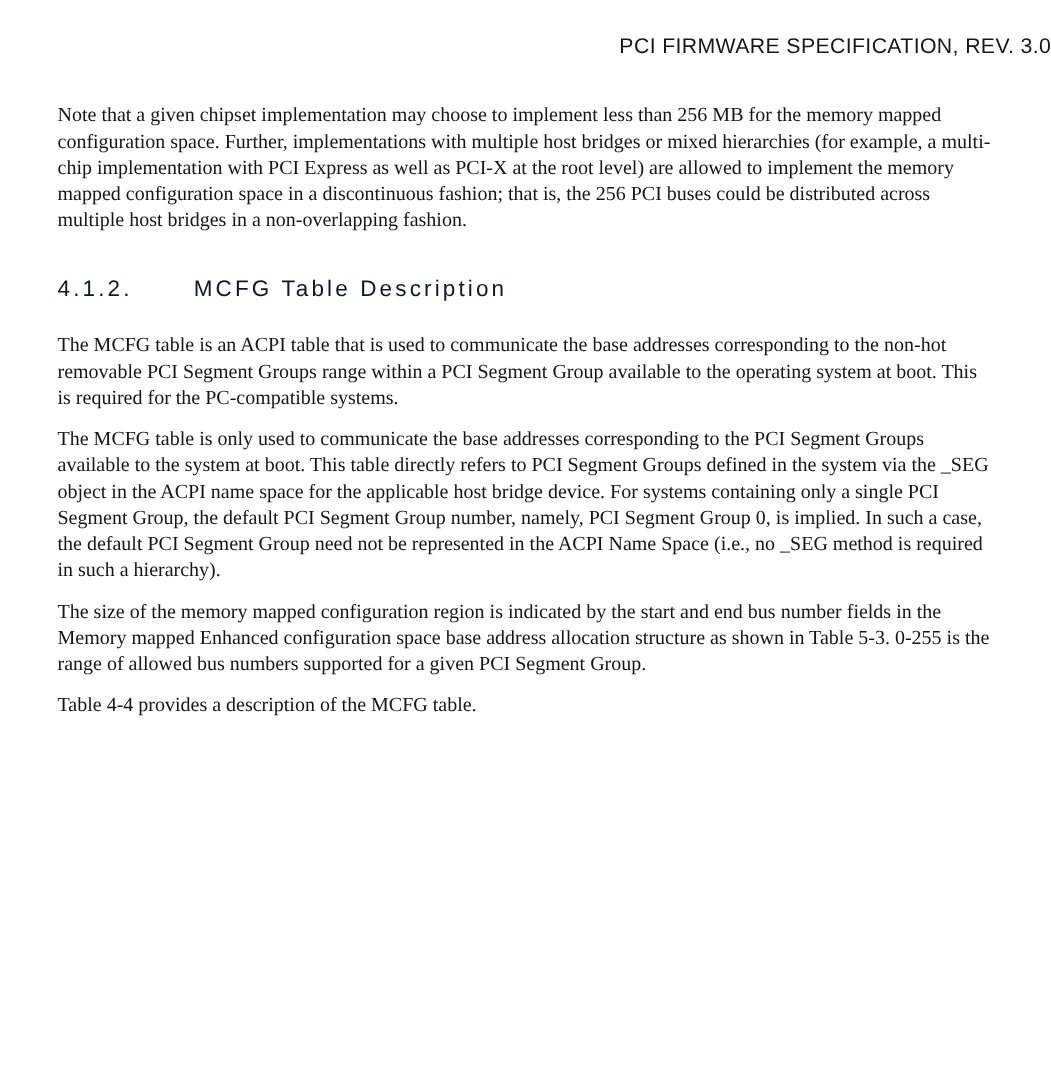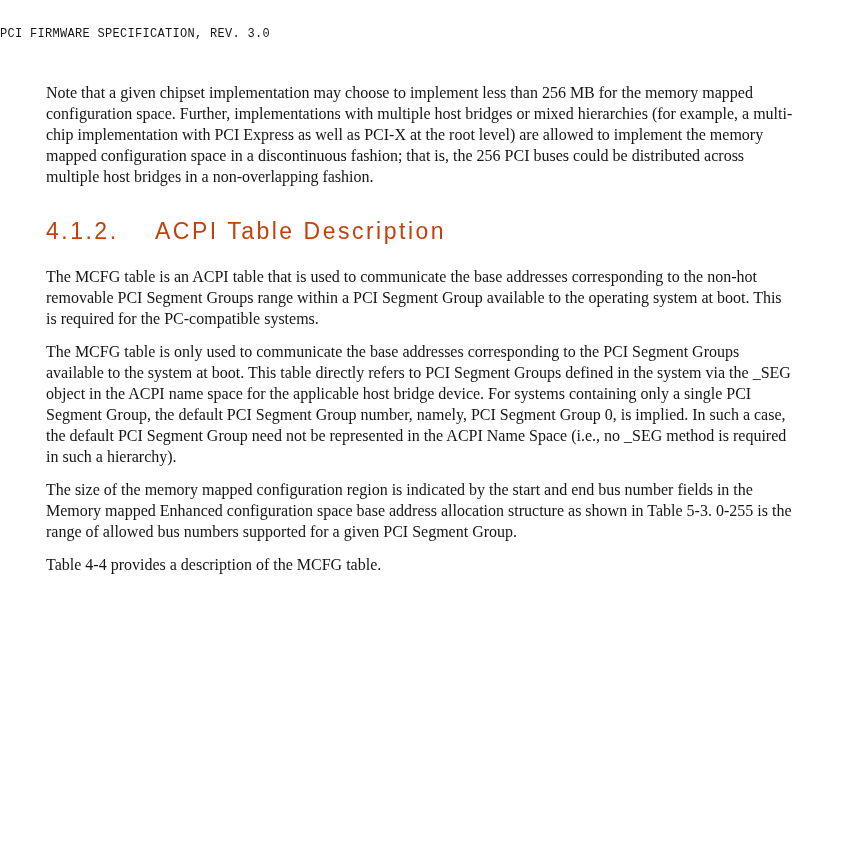--- a/index.html
+++ b/index.html
@@ -13,23 +13,23 @@
     height: 860px;
     background: #ffffff;
     overflow: hidden;
     color: #121212;
   }
   .running-header {
     position: absolute;
     top: 27px;
     left: 0;
     width: 100%;
-    text-align: left;
-    font-family: Liberation Mono, monospace;
-    font-size: 12px;
+    text-align: right;
+    font-family: Liberation Sans, sans-serif;
+    font-size: 17px;
     letter-spacing: 0.3px;
     color: #161616;
   }
   .content {
     position: absolute;
     top: 82px;
     left: 46px;
     width: 750px;
     font-family: "Liberation Serif", serif;
     font-size: 16px;
@@ -37,24 +37,24 @@
     color: #151515;
   }
   .content p {
     margin: 0 0 12px 0;
   }
   .section-heading {
     display: flex;
     align-items: baseline;
     margin: 34px 0 24px 0;
     font-family: "Liberation Sans", sans-serif;
-    font-size: 23px;
+    font-size: 18px;
     font-weight: 500;
     letter-spacing: 2.5px;
-    color: #c2410c;
+    color: #0f172a;
     justify-content: center;
   }
   .section-number {
     flex: 0 0 109px;
   }
   .section-title {
     flex: 1;
   }
 </style>
 </head>
@@ -65,21 +65,21 @@
   <div class="running-header">PCI FIRMWARE SPECIFICATION, REV. 3.0</div>
 
   <div class="content">
 
 
     <p>Note that a given chipset implementation may choose to implement less than 256 MB for the memory mapped configuration space.  Further, implementations with multiple host bridges or mixed hierarchies (for example, a multi-chip implementation with PCI Express as well as PCI-X at the root level) are allowed to implement the memory mapped configuration space in a discontinuous fashion; that is, the 256 PCI buses could be distributed across multiple host bridges in a non-overlapping fashion.</p>
 
 
     <div class="section-heading">
       <span class="section-number">4.1.2.</span>
-      <span class="section-title">ACPI Table Description</span>
+      <span class="section-title">MCFG Table Description</span>
     </div>
 
     <p>The MCFG table is an ACPI table that is used to communicate the base addresses corresponding to the non-hot removable PCI Segment Groups range within a PCI Segment Group available to the operating system at boot. This is required for the PC-compatible systems.</p>
 
     <p>The MCFG table is only used to communicate the base addresses corresponding to the PCI Segment Groups available to the system at boot.  This table directly refers to PCI Segment Groups defined in the system via the _SEG object in the ACPI name space for the applicable host bridge device.  For systems containing only a single PCI Segment Group, the default PCI Segment Group number, namely, PCI Segment Group 0, is implied.  In such a case, the default PCI Segment Group need not be represented in the ACPI Name Space (i.e., no _SEG method is required in such a hierarchy).</p>
 
     <p>The size of the memory mapped configuration region is indicated by the start and end bus number fields in the Memory mapped Enhanced configuration space base address allocation structure as shown in Table 5-3.  0-255 is the range of allowed bus numbers supported for a given PCI Segment Group.</p>
 
     <p>Table 4-4 provides a description of the MCFG table.</p>
 

